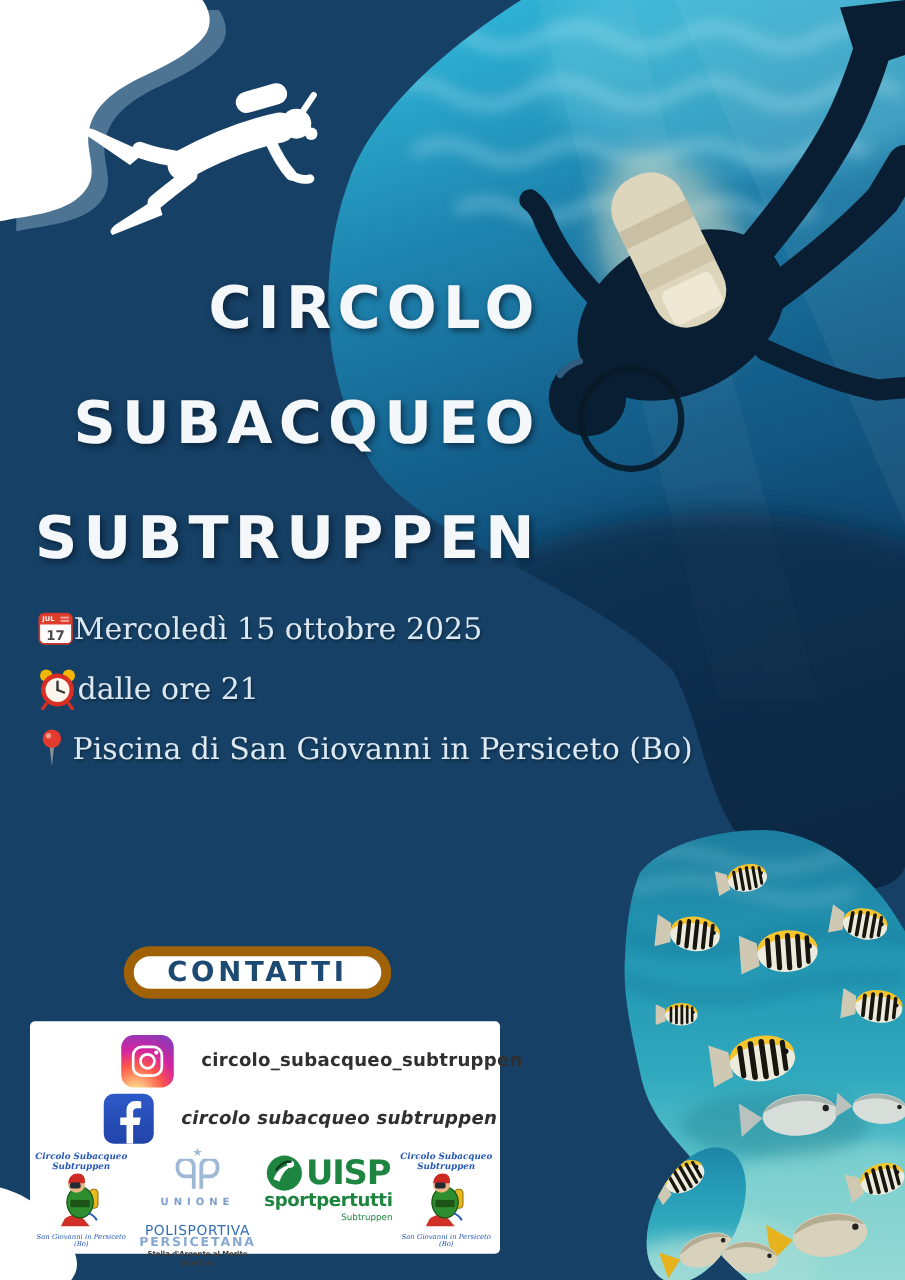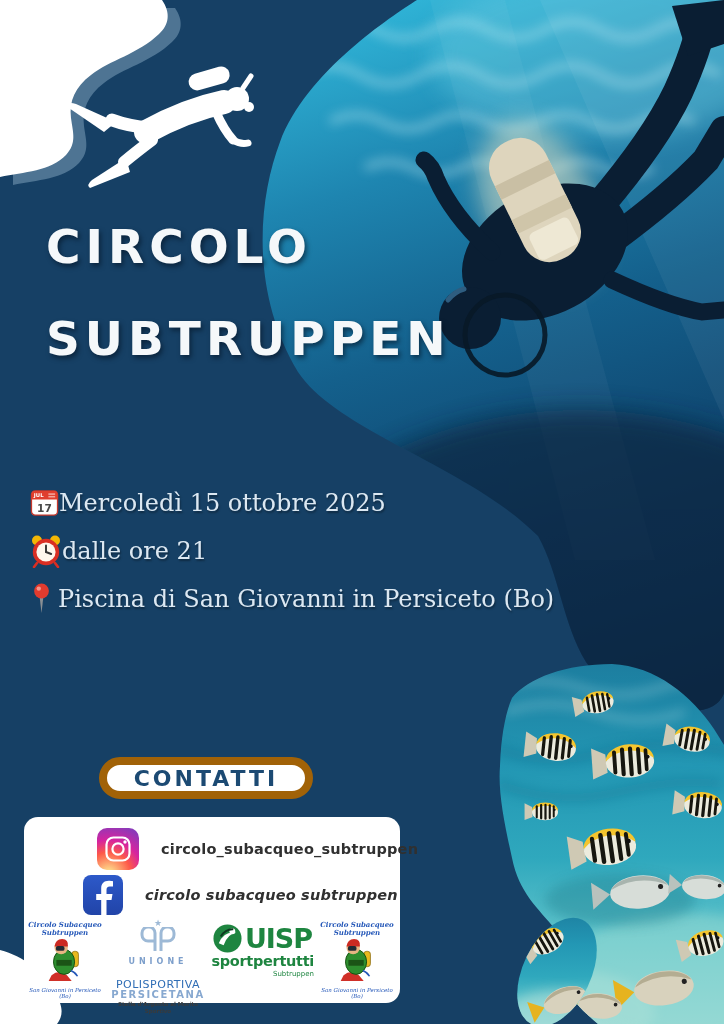--- a/index.html
+++ b/index.html
@@ -3,24 +3,24 @@
 <meta charset="utf-8">
 <style>
   html,body{margin:0;padding:0;background:#0c2236;}
   .poster{
     position:relative;width:724px;height:1024px;overflow:hidden;
     background:#164065;font-family:"DejaVu Sans",sans-serif;
   }
   .abs{position:absolute;left:0;top:0;}
   
   .title{
-    position:absolute;left:46px;top:201px;
+    position:absolute;left:28px;top:201px;
     font-family:"DejaVu Sans",sans-serif;font-weight:bold;
     font-size:47px;letter-spacing:5px;line-height:92px;color:#f5f8fa;
-    text-shadow:2px 3px 5px rgba(3,18,35,.6);white-space:nowrap;
+    text-shadow:2px 3px 5px rgba(3,18,35,.6);white-space:nowrap;text-align:right;
   }
   
   .info{position:absolute;left:30px;top:486px;}
   .info-row{display:flex;align-items:center;height:33px;margin-bottom:15px;}
   .info-row .txt{
     font-family:"DejaVu Serif","Liberation Serif",serif;font-size:24px;
     color:#dce8f2;text-shadow:1px 2px 2px rgba(0,0,0,.35);white-space:nowrap;
   }
   .ic{flex:0 0 auto;display:block;}
   
@@ -34,21 +34,21 @@
   .contatti{
     position:absolute;left:99px;top:757px;width:214px;height:42px;
     background:#ffffff;border:8px solid #a16207;border-radius:26px;
     display:flex;align-items:center;justify-content:center;cursor:pointer;
     font-family:"DejaVu Sans",sans-serif;font-weight:bold;font-size:22px;
     letter-spacing:3px;color:#1c4a73;box-sizing:border-box;
   }
   
   .contact-box{
     position:absolute;left:24px;top:817px;width:376px;height:186px;
-    background:#ffffff;border-radius:14px;
+    background:#ffffff;border-radius:4px;
   }
   .social-row{position:absolute;display:flex;align-items:center;gap:22px;cursor:pointer;}
   .social-row.ig{left:73px;top:11px;}
   .social-row.fb{left:59px;top:58px;font-style:italic;}
   .ig-icon{
     width:42px;height:42px;border-radius:10px;
     background:radial-gradient(circle at 28% 110%, #fdf497 0%, #fd5949 40%, #d6249f 62%, #8a3ab9 90%);
     display:flex;align-items:center;justify-content:center;
   }
   .fb-icon{
@@ -230,20 +230,21 @@
       <path d="M150,128 Q128,126 112,120" stroke-width="13" fill="none"></path>
       <path d="M116,122 L76,104 Q68,101 66,106 L104,132 Z" stroke="none"></path>
       <path d="M152,140 Q136,152 124,162" stroke-width="12" fill="none"></path>
       <path d="M126,158 L92,180 Q86,185 90,188 L130,172 Z" stroke="none"></path>
       <circle cx="249" cy="107" r="5" stroke="none"></circle>
     </g>
   </svg>
 
   <div class="title">
     <div>CIRCOLO</div>
+    <div>SUBACQUEO</div>
     <div>SUBTRUPPEN</div>
   </div>
 
   <div class="info">
     <div class="info-row">
       <svg class="ic" width="29" height="29" viewBox="0 0 30 30">
         <rect x="1.5" y="3" width="27" height="25" rx="4" fill="#ffffff" stroke="#c8372b" stroke-width="1.4"></rect>
         <path d="M1.5,7 a4,4 0 0 1 4,-4 h19 a4,4 0 0 1 4,4 v5 h-27 Z" fill="#e03e2d"></path>
         <text x="4" y="9.5" font-family="DejaVu Sans" font-size="5.5" font-weight="bold" fill="#ffffff">JUL</text>
         <rect x="19" y="5.5" width="7" height="1.6" fill="#f2a79e"></rect>

